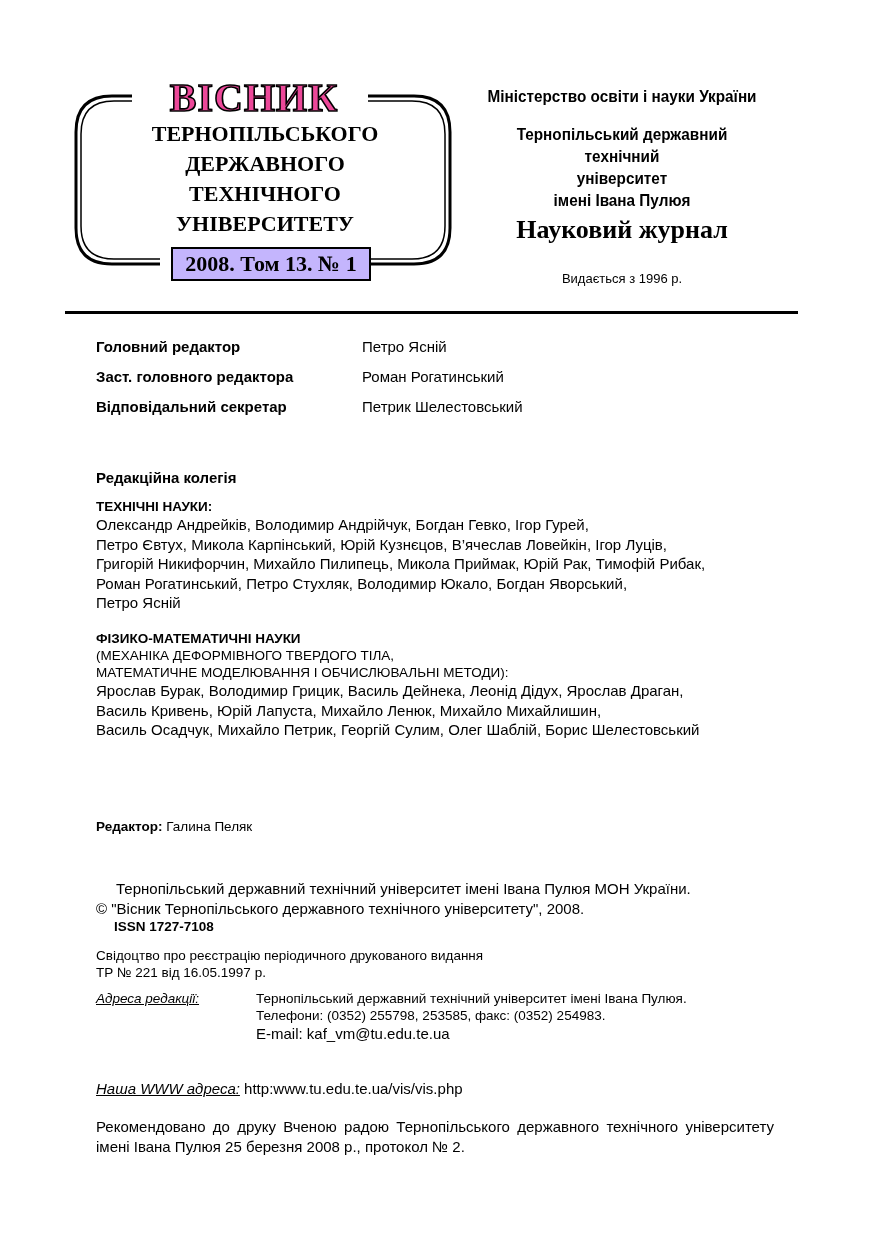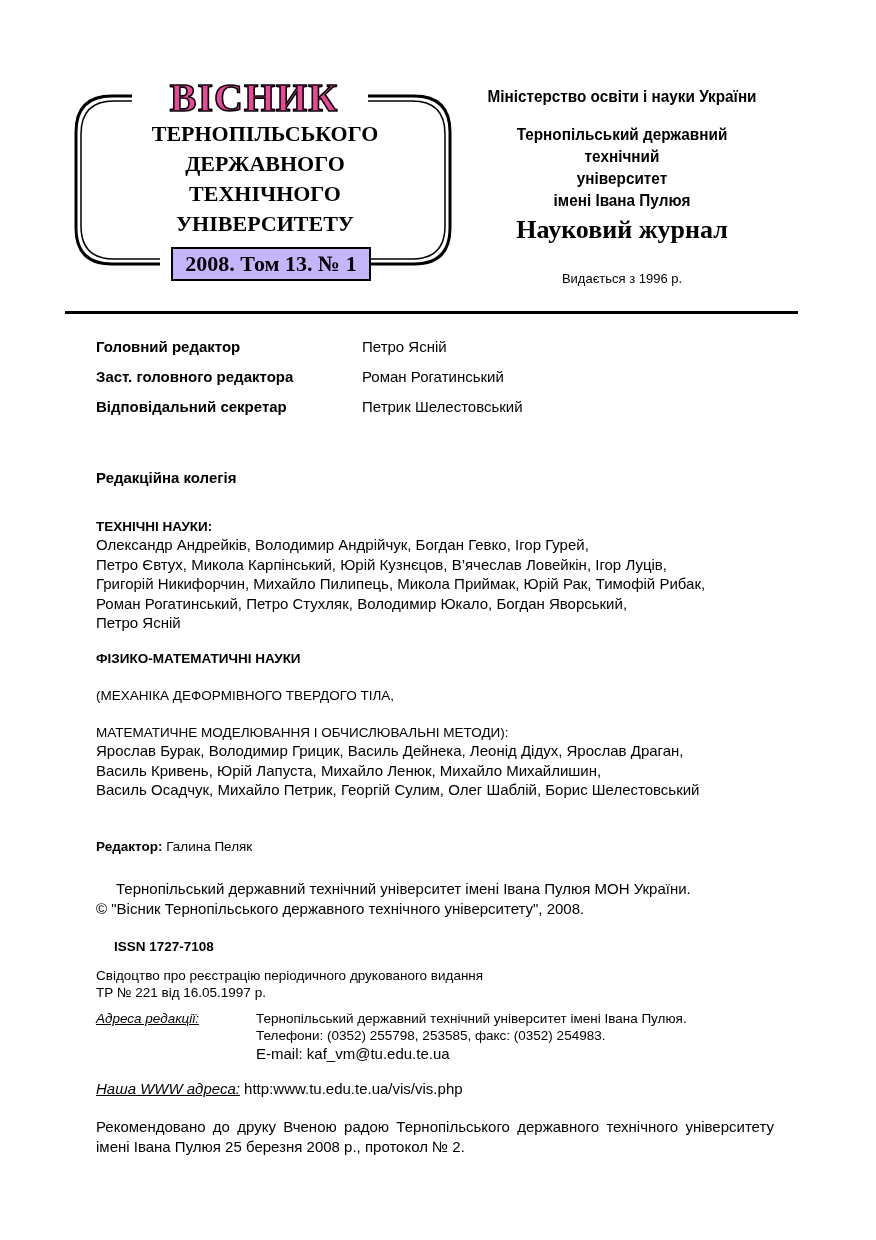--- a/index.html
+++ b/index.html
@@ -19,21 +19,21 @@
   .right-col{position:absolute;left:462px;width:320px;text-align:center;}
   .ministry{top:86px;font-weight:bold;font-size:17px;line-height:22px;transform:scaleX(0.9);}
   .univ{top:124px;font-weight:bold;font-size:17px;line-height:22px;transform:scaleX(0.9);}
   .journal{top:215px;font-family:"Liberation Serif",serif;font-weight:bold;font-size:26px;line-height:30px;}
   .since{top:270px;font-size:13px;line-height:18px;}
   .rule{position:absolute;left:65px;top:311px;width:733px;height:3px;background:#000;}
   .ed-row{position:absolute;left:96px;font-size:15px;line-height:20px;}
   .ed-role{font-weight:bold;display:inline-block;width:266px;}
   .sect{position:absolute;left:96px;font-size:15px;line-height:19.5px;width:700px;}
   .b{font-weight:bold;}
-  .small{font-size:13.5px;line-height:17px;margin-top:20px;}
+  .small{font-size:13.5px;line-height:17px;}
   .u-i{font-style:italic;text-decoration:underline;}
   .justify{text-align:justify;text-align-last:left;}
 </style>
 </head>
 <body>
 
 <svg id="logo-frame" width="470" height="300" viewBox="0 0 470 300">
   <g fill="none" stroke="#000">
     <path d="M132 96 L112 96 Q76 96 76 132 L76 228 Q76 264 112 264 L160 264" stroke-width="3"></path>
     <path d="M132 101 L114 101 Q81 101 81 134 L81 226 Q81 259 114 259 L160 259" stroke-width="1.5"></path>

